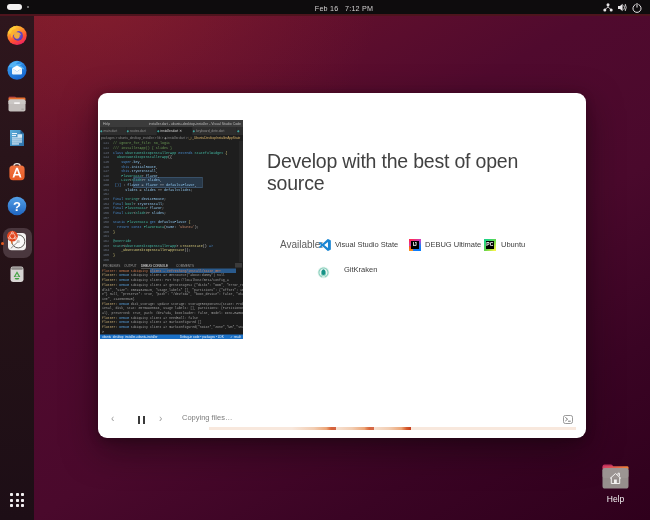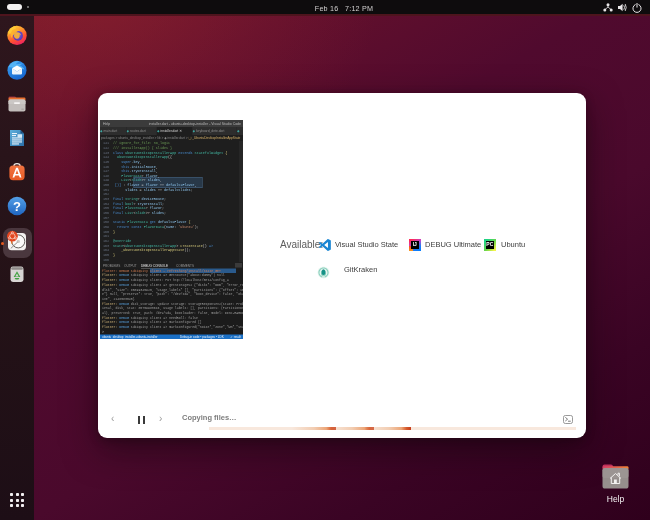--- a/index.html
+++ b/index.html
@@ -63,21 +63,21 @@
 #heading { left:169px; top:57px; width:280px; color:#414141; font-size:19.5px; line-height:22px; letter-spacing:-.2px; }
 #para { left:169px; top:107px; white-space:nowrap; color:#5c5c5c; font-size:7.4px; line-height:10.6px; letter-spacing:-.16px; }
 #avlbl { left:182px; top:146px; white-space:nowrap; color:#5c5c5c; font-size:10px; }
 .ide { position:absolute; font-size:7.5px; color:#404040; white-space:nowrap; }
 .ideic { position:absolute; width:12px; height:12px; }
 
 
 .navg { position:absolute; color:#9a9a9a; font-size:10px; }
 #pause { left:40px; top:322.5px; width:8px; height:8px; }
 #pause i { position:absolute; top:0; width:2.2px; height:8px; background:#3a3a3a; }
-#copytxt { left:84px; top:320px; color:#7d7d7d; font-size:7.5px;font-weight:bold; }
+#copytxt { left:84px; top:320px; color:#7d7d7d; font-size:7.5px; }
 #progress { left:111px; top:334px; width:367px; height:2.5px; background:#f8e8dd; }
 .comet { position:absolute; top:0; height:2.5px; width:44px; background:linear-gradient(90deg, rgba(248,232,221,0) 0%, #f2cdb2 50%, #eca678 78%, #d55a2d 90%, #c63c1b 100%); }
 
 
 
 #homelbl { left:588px; top:493.5px; width:55px; text-align:center; color:#f4f2f3; font-size:8.5px; }
 </style>
 </head>
 <body>
 <div id="stage">
@@ -384,20 +384,21 @@
         <div class="kl" style="top:122.2px;color:#cfcfcf">&gt;</div>
       </div>
       <div class="abs" id="vs-status">
             <span style="position:absolute;left:4px">ubuntu_desktop_installer+ubuntu-installer</span>
             <span style="position:absolute;left:160px">Debug-in code • packages • LDK</span>
             <span style="position:absolute;right:4px">✓ result</span>
           </div>
     </div>
       </div>
 
+    <div class="abs" id="heading">Develop with the best of open source</div>
     <div class="abs" id="avlbl">Available:</div>
 
     <svg class="ideic" style="left:221px;top:146px" viewBox="0 0 100 100">
       <path d="M96.5 10.8 L75.0 0.5 c-1.6-.8-3.4-.4-4.6.8 L29 39.2 11 25.4 c-1.7-1.3-4.1-1.2-5.7.3 L.6 30 c-.9.9-.9 2.4 0 3.3 L16.2 50 .6 66.7 c-.9.9-.9 2.4 0 3.3 l4.7 4.3 c1.6 1.5 4 1.6 5.7.3 L29 60.8 70.4 98.7 c1.2 1.2 3 1.6 4.6.8 L96.5 89.2 c1.4-.7 2.3-2.1 2.3-3.7 V14.5 c0-1.6-.9-3-2.3-3.7 Z M74.8 74.5 43.3 50 74.8 25.5 Z" fill="#1b86d3"></path>
     </svg>
     <div class="ide" style="left:237px;top:146.5px">Visual Studio State</div>
 
     <div class="ideic" style="left:311px;top:146px;width:11.5px;height:11.5px;background:linear-gradient(150deg,#fe2857 12%,#c543c8 42%,#1d7df7 72%,#087cfa 92%)"></div>
     <div class="ideic" style="left:311px;top:153px;width:4px;height:4.5px;background:linear-gradient(180deg,#fe4a22,#f69b1f)"></div>
     <div class="ideic" style="left:313px;top:148px;width:7.6px;height:7.6px;background:#000;color:#fff;font-size:5px;font-weight:bold;line-height:7.6px;text-align:center;letter-spacing:0">IJ</div>

